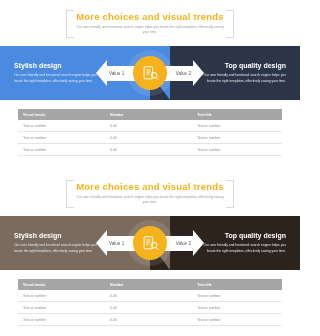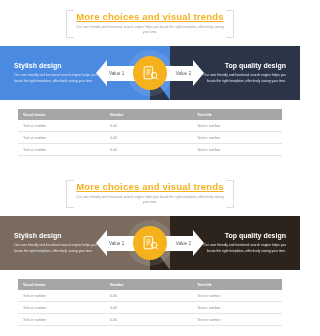--- a/index.html
+++ b/index.html
@@ -25,21 +25,20 @@
     align-items:center;justify-content:center;
     background:#ffffff;
   }
   .title{
     font-size:9.5px;font-weight:bold;
     letter-spacing:.2px;
     color:#f5b21d;
     margin:0 0 3px 0;
     text-align:center;
     white-space:nowrap;
-    text-decoration:underline;
   }
   .subtitle{
     font-size:3.3px;line-height:1.55;
     color:#9a9a9a;
     text-align:center;
     max-width:150px;
     margin:0;
   }
   .bracket{
     position:absolute;top:10px;

